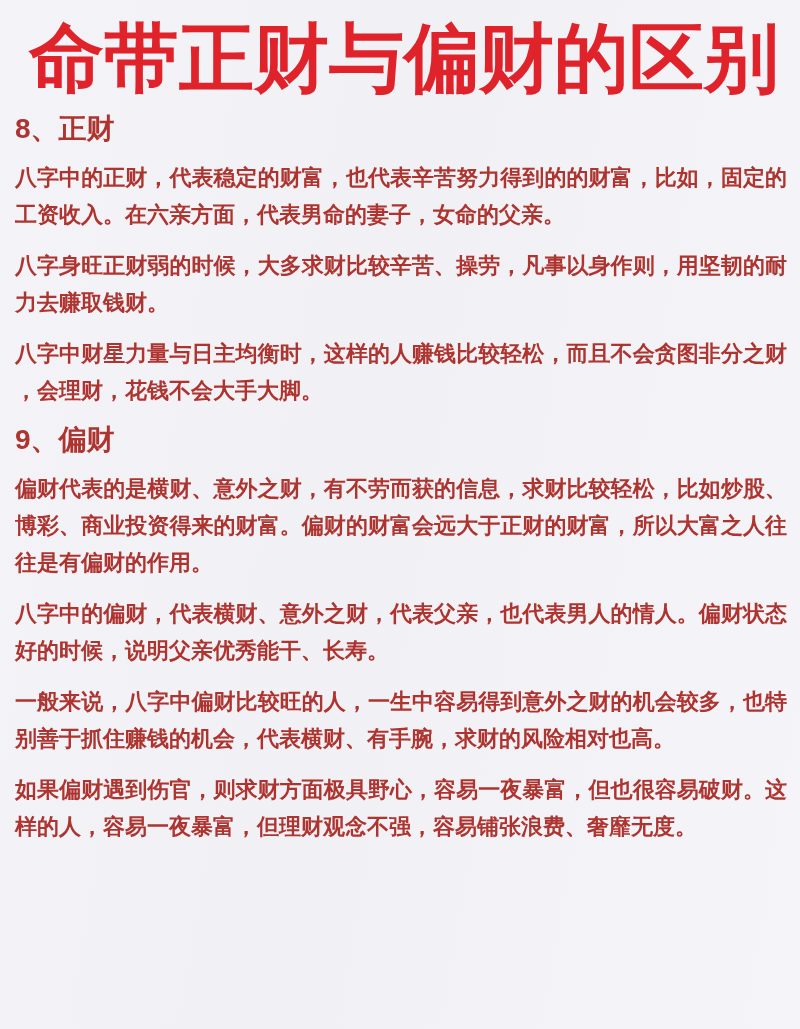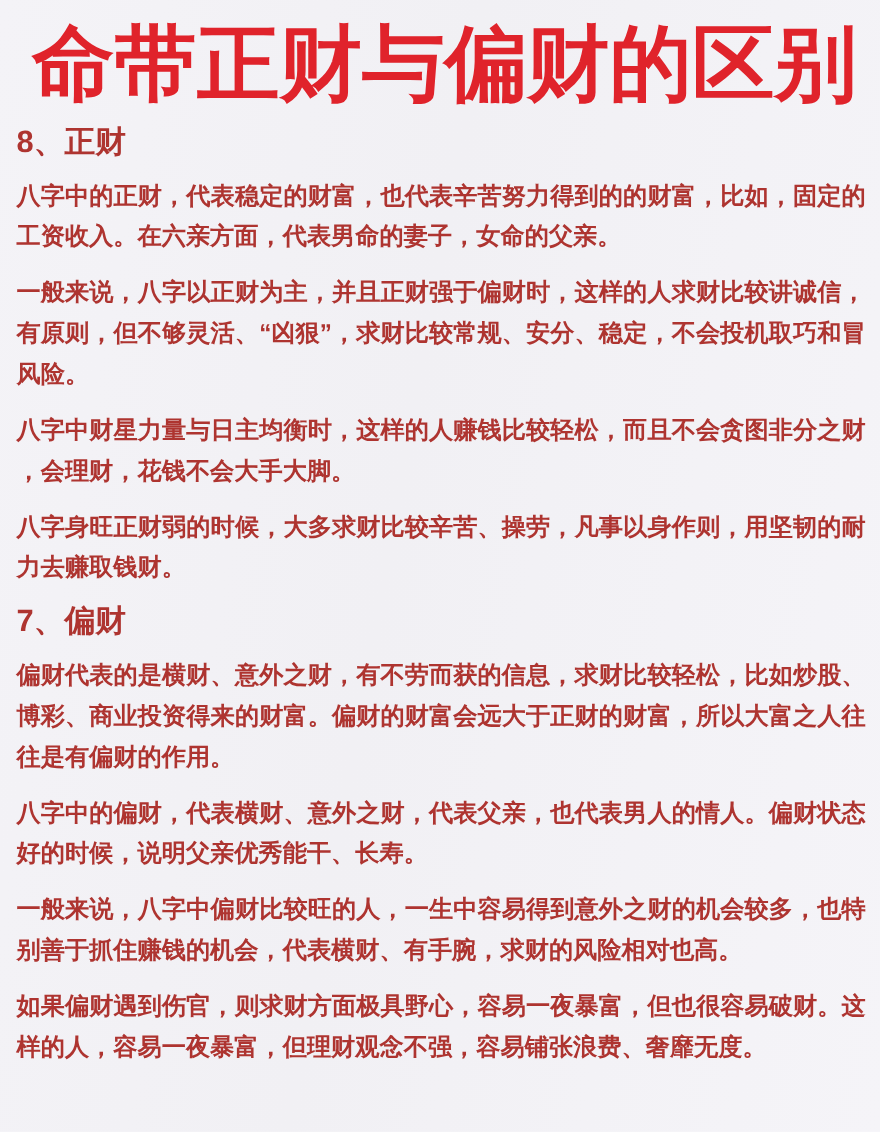--- a/index.html
+++ b/index.html
@@ -50,25 +50,24 @@
 </style>
 </head>
 <body>
 
 <div class="card">
   <h1 class="title">命带正财与偏财的区别</h1>
 
   <div class="section">
     <p class="heading">8、正财</p>
     <p class="para">八字中的正财，代表稳定的财富，也代表辛苦努力得到的的财富，比如，固定的工资收入。在六亲方面，代表男命的妻子，女命的父亲。</p>
-    <p class="para">一般来说，八字以正财为主，并且正财强于偏财时，这样的人求财比较讲诚信，有原则，但不够灵活、“凶狠”，求财比较常规、安分、稳定，不会投机取巧和冒风险。</p>
+    <p class="para">八字身旺正财弱的时候，大多求财比较辛苦、操劳，凡事以身作则，用坚韧的耐力去赚取钱财。</p>
     <p class="para">八字中财星力量与日主均衡时，这样的人赚钱比较轻松，而且不会贪图非分之财，会理财，花钱不会大手大脚。</p>
-    <p class="para">八字身旺正财弱的时候，大多求财比较辛苦、操劳，凡事以身作则，用坚韧的耐力去赚取钱财。</p>
   </div>
 
   <div class="section">
-    <p class="heading">7、偏财</p>
+    <p class="heading">9、偏财</p>
     <p class="para">偏财代表的是横财、意外之财，有不劳而获的信息，求财比较轻松，比如炒股、博彩、商业投资得来的财富。偏财的财富会远大于正财的财富，所以大富之人往往是有偏财的作用。</p>
     <p class="para">八字中的偏财，代表横财、意外之财，代表父亲，也代表男人的情人。偏财状态好的时候，说明父亲优秀能干、长寿。</p>
     <p class="para">一般来说，八字中偏财比较旺的人，一生中容易得到意外之财的机会较多，也特别善于抓住赚钱的机会，代表横财、有手腕，求财的风险相对也高。</p>
     <p class="para">如果偏财遇到伤官，则求财方面极具野心，容易一夜暴富，但也很容易破财。这样的人，容易一夜暴富，但理财观念不强，容易铺张浪费、奢靡无度。</p>
   </div>
 </div>
 
 </body></html>

